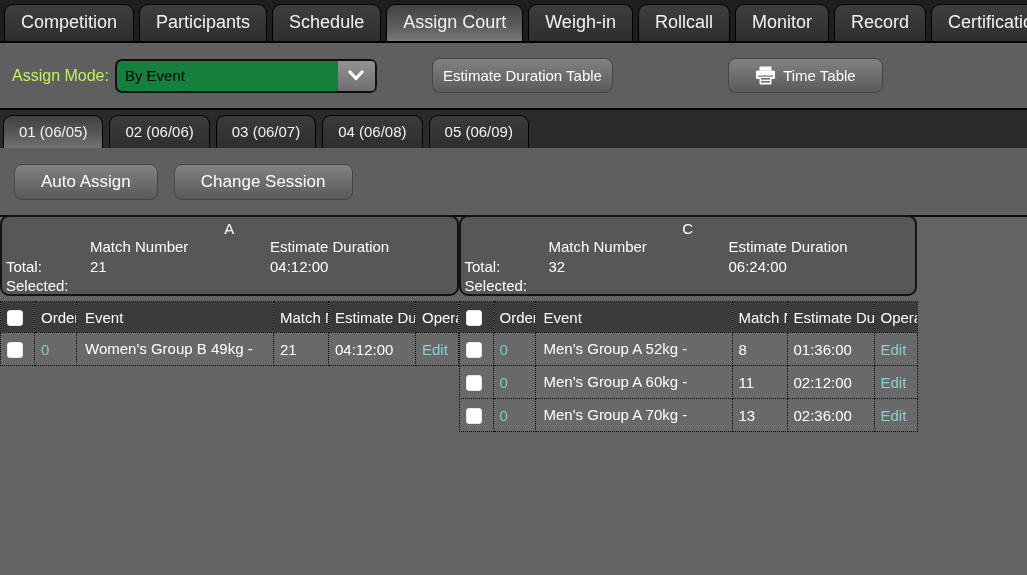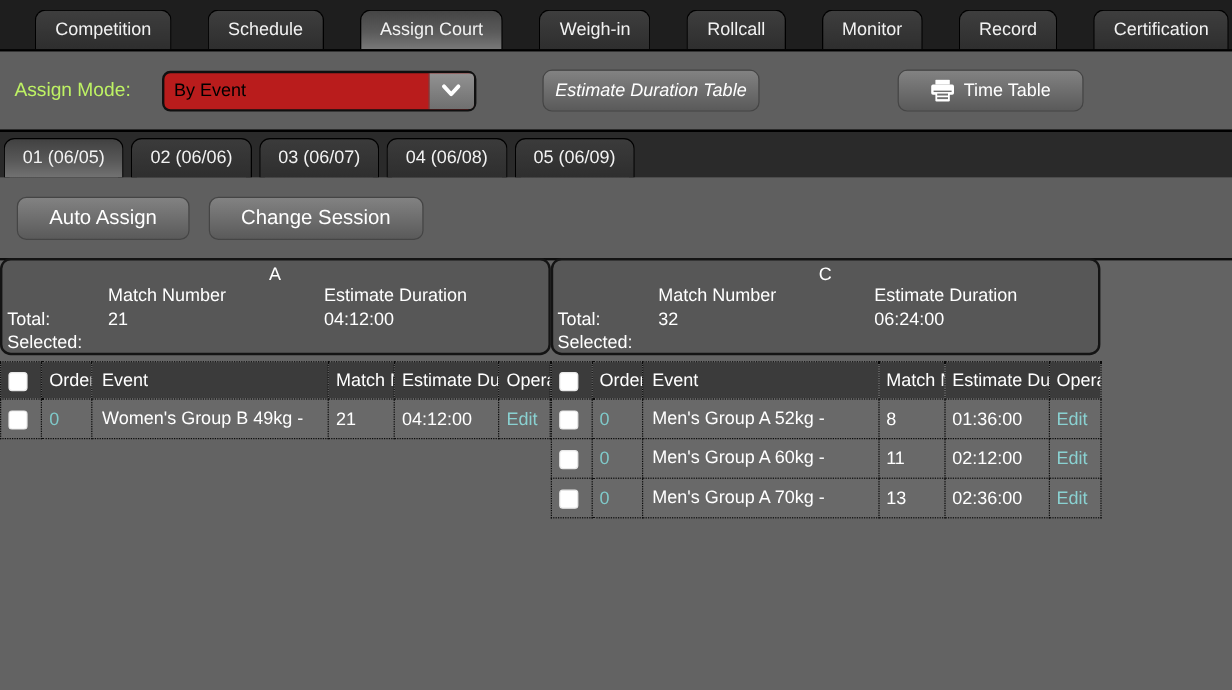--- a/index.html
+++ b/index.html
@@ -19,55 +19,53 @@
     border-bottom: 2px solid #000;
     display: flex;
     align-items: flex-end;
     padding-left: 4px;
     gap: 5px;
     overflow: hidden;
   }
   .main-tab {
     flex: 0 0 auto;
     padding: 7px 16px 8px 16px;
-    font-size: 15px;
+    font-size: 18px;
     color: #f2f2f2;
     background: linear-gradient(#3e3e3e, #2e2e2e);
     border: 1px solid #000;
     border-bottom: none;
     border-radius: 9px 9px 0 0;
     white-space: nowrap;
     cursor: pointer;
-    margin-left: 25px;
   }
   .main-tab.active {
     background: linear-gradient(#454545 0%, #5a5a5a 55%, #787878 100%);
   }
   .main-tab:last-child { min-width: 90px; }
 
   
   .toolbar {
     height: 65px;
     background: #5f5f5f;
     display: flex;
     align-items: center;
     padding-left: 12px;
   }
   .toolbar-label { font-size: 16px; color: #bef264; margin-right: 6px; }
   .select-box {
     width: 262px;
     height: 34px;
-    background: #b91c1c;
+    background: #15803d;
     border: 2px solid #101010;
     border-radius: 7px;
     display: flex;
     align-items: center;
     position: relative;
     cursor: pointer;
-    margin-left: 20px;
   }
   .select-value {
     font-size: 15px;
     color: #000;
     padding-left: 8px;
     flex: 1;
     white-space: nowrap;
     overflow: hidden;
   }
   .select-arrow {
@@ -87,21 +85,21 @@
     color: #fff;
     font-size: 15px;
     height: 35px;
     display: inline-flex;
     align-items: center;
     justify-content: center;
     gap: 7px;
     cursor: pointer;
     white-space: nowrap;
   }
-  #btn-estimate { margin-left: 55px; width: 181px; font-style: italic; }
+  #btn-estimate { margin-left: 55px; width: 181px; }
   #btn-timetable { margin-left: 115px; width: 155px; }
 
   
   .date-strip {
     height: 40px;
     background: #2a2a2a;
     border-top: 2px solid #000;
     display: flex;
     align-items: flex-end;
     padding-left: 3px;
@@ -200,20 +198,23 @@
 </style>
 </head>
 <body>
 
 <div class="topbar">
 
     <div class="main-tab">
       <span>Competition</span>
     </div>
 
+    <div class="main-tab">
+      <span>Participants</span>
+    </div>
 
     <div class="main-tab">
       <span>Schedule</span>
     </div>
 
     <div class="main-tab active">
       <span>Assign Court</span>
     </div>
 
     <div class="main-tab">

